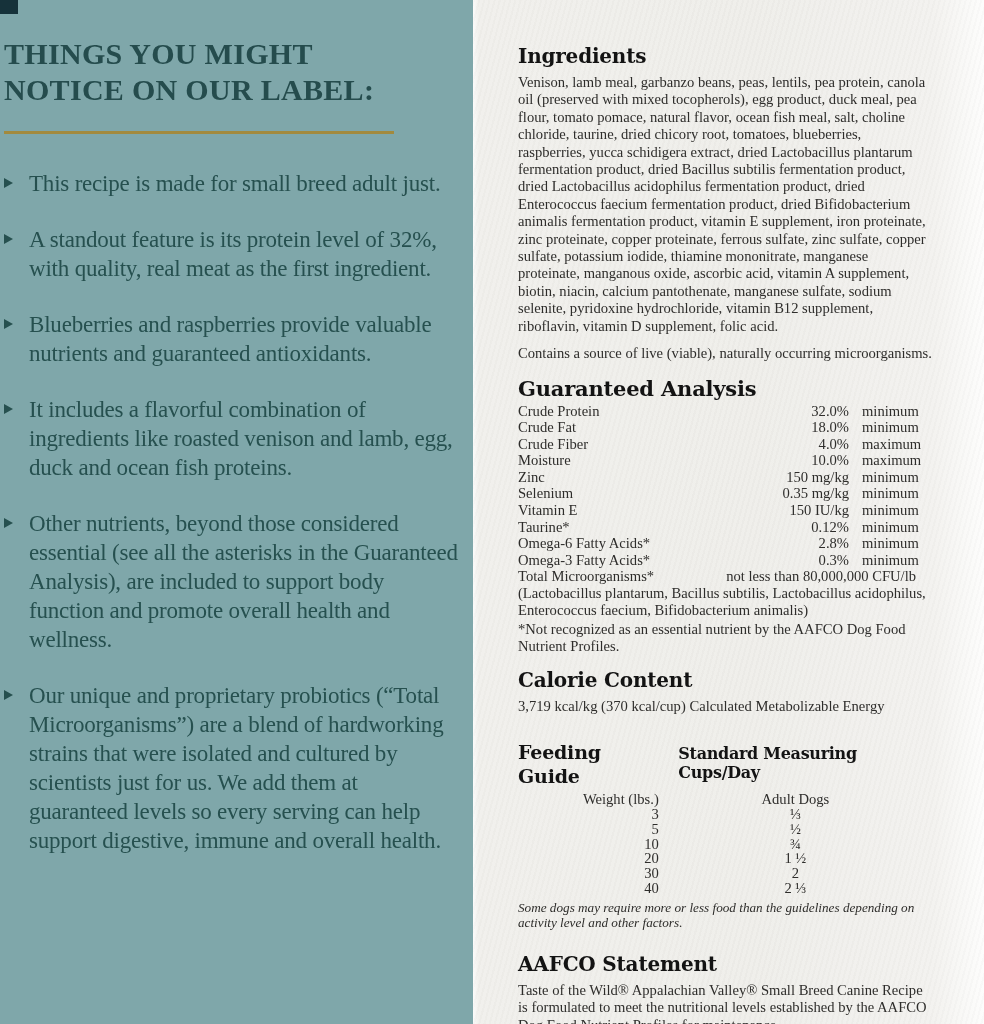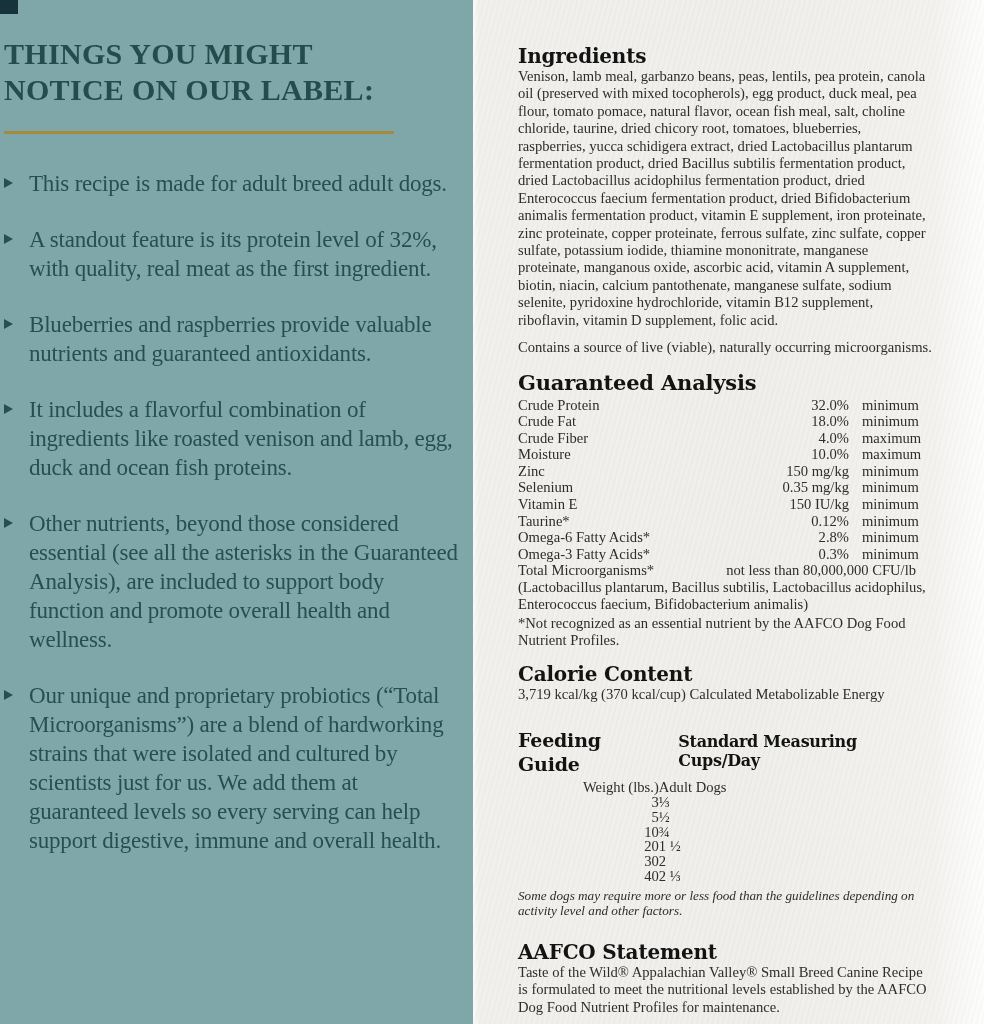--- a/index.html
+++ b/index.html
@@ -37,21 +37,21 @@
       repeating-linear-gradient(105deg, rgba(0,0,0,0.015) 0 2px, rgba(255,255,255,0.03) 2px 5px),
       linear-gradient(90deg, #fbfbfa 0, #f1f0ec 6px, #efeeea 55%, #f3f2ef 90%, #fdfdfc 100%);
     padding:44px 0 16px 45px;
     color:#2e2d2b;
   }
   .content { width:414px; }
   .sec-heading {
     font-family:"DejaVu Serif", serif; font-weight:bold; color:#131313;
     font-size:20px; line-height:24px; letter-spacing:-0.2px;
   }
-  .body-text { font-size:14.6px; line-height:17.4px; margin-top:0; }
+  .body-text { font-size:14.6px; line-height:17.4px; margin-top:6px; }
   .live-note { margin-top:10px; }
 
   .ga-section { margin-top:14px; }
   .sec-heading.ga { font-size:21px; }
   .ga-table { margin-top:2px; }
   .ga-row { display:grid; grid-template-columns:1fr auto 70px; column-gap:13px;
             font-size:14.6px; line-height:16.6px; }
   .ga-value { text-align:right; }
   .ga-total-row { display:grid; grid-template-columns:auto 1fr; font-size:14.6px; line-height:16.6px; }
   .ga-total-row .ga-value { padding-right:16px; }
@@ -62,21 +62,21 @@
   .calorie-text { white-space:nowrap; }
 
   .feeding-section { margin-top:25px; }
   .feeding-head-row { display:flex; align-items:baseline; }
   .sec-heading.feeding { font-size:19px; }
   .feeding-subheading { font-family:"DejaVu Serif", serif; font-weight:bold; color:#131313;
                         font-size:16px; margin-left:16px; letter-spacing:-0.3px; }
   .feeding-table { margin-top:4px; font-size:14.6px; line-height:14.8px; }
   .ft-row { display:flex; }
   .ft-col1 { flex:0 0 34%; text-align:right; }
-  .ft-col2 { flex:1; text-align:left; }
+  .ft-col2 { flex:1; text-align:center; }
   .feeding-note { font-size:13.2px; line-height:15px; font-style:italic; margin-top:4px;
                   font-family:"Liberation Serif", serif; }
 
   .aafco-section { margin-top:22px; }
 </style>
 </head>
 <body>
 
 <div class="page">
 
@@ -85,21 +85,21 @@
     <h1 class="panel-heading">
       <span>THINGS YOU MIGHT</span><br>
       <span>NOTICE ON OUR LABEL:</span>
     </h1>
     <div class="gold-divider"></div>
     <ul class="bullet-list">
       <li class="bullet-item">
         <span class="bullet-marker">
             <i class="tri"></i>
           </span>
-        <span class="bullet-text">This recipe is made for adult breed adult dogs.</span>
+        <span class="bullet-text">This recipe is made for small breed adult just.</span>
       </li>
       <li class="bullet-item">
         <span class="bullet-marker">
             <i class="tri"></i>
           </span>
         <span class="bullet-text">A standout feature is its protein level of 32%, with quality, real meat as the first ingredient.</span>
       </li>
       <li class="bullet-item">
         <span class="bullet-marker">
             <i class="tri"></i>

